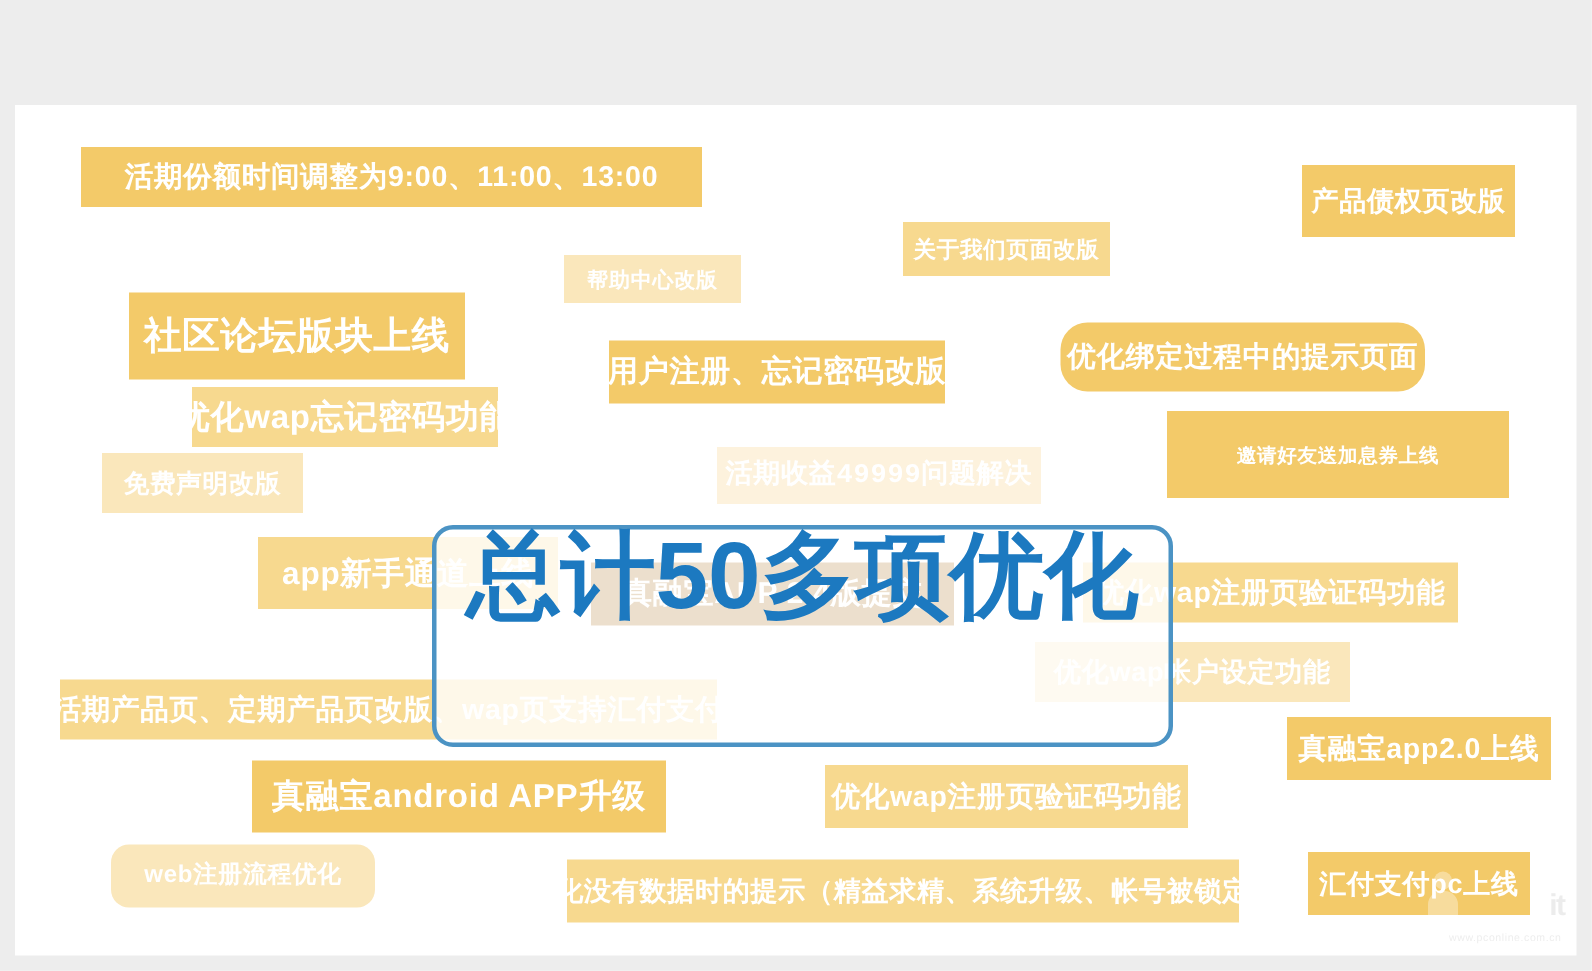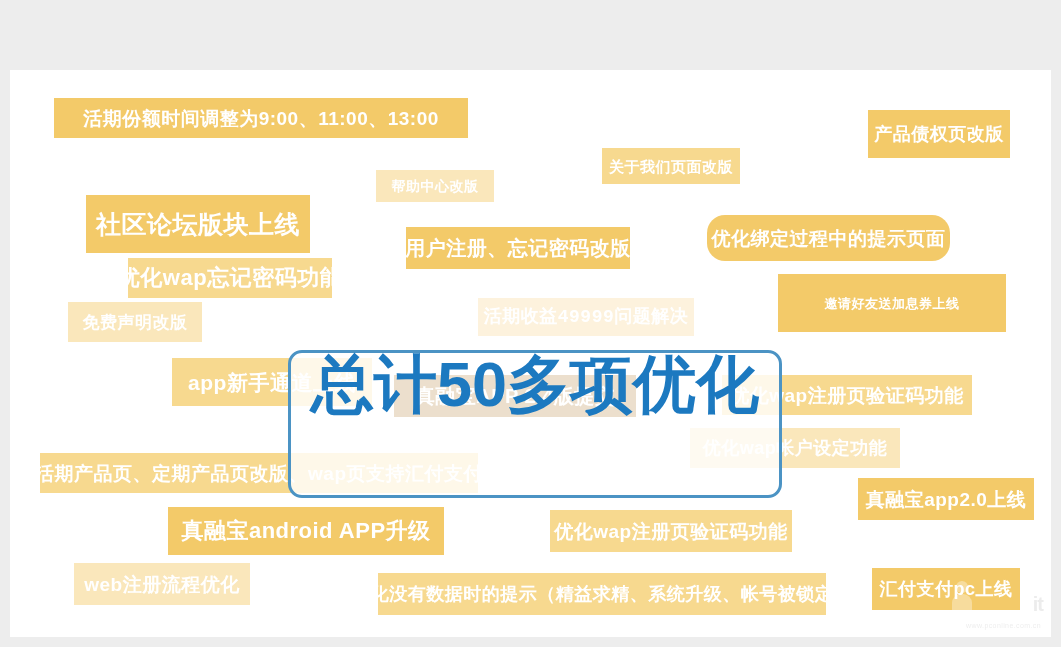--- a/index.html
+++ b/index.html
@@ -167,21 +167,21 @@
         <div class="tag" style="left: 58px; top: 232px; width: 134px; height: 40px; font-size: 17px; background: rgb(250, 231, 187); color: rgb(255, 255, 255);">免费声明改版</div>
         <div class="tag" style="left: 468px; top: 228px; width: 216px; height: 38px; font-size: 18px; background: rgb(253, 242, 221); color: rgb(255, 255, 255); font-family: Liberation Mono, monospace;">活期收益49999问题解决</div>
         <div class="tag" style="left: 162px; top: 288px; width: 200px; height: 48px; font-size: 21px; background: rgb(247, 217, 143); color: rgb(255, 255, 255);">app新手通道上线</div>
         <div class="tag" style="left: 384px; top: 305px; width: 242px; height: 42px; font-size: 20px; background: #a16207; color: rgb(255, 255, 255);">真融宝APP 2.4版提交</div>
         <div class="tag" style="left: 712px; top: 305px; width: 250px; height: 40px; font-size: 19px; background: rgb(247, 217, 143); color: rgb(255, 255, 255);">优化wap注册页验证码功能</div>
         <div class="tag" style="left: 680px; top: 358px; width: 210px; height: 40px; font-size: 18px; background: rgb(250, 231, 187); color: rgb(255, 255, 255);">优化wap帐户设定功能</div>
         <div class="tag" style="left: 30px; top: 383px; width: 438px; height: 40px; font-size: 19px; background: rgb(247, 217, 143); color: rgb(255, 255, 255);">活期产品页、定期产品页改版、wap页支持汇付支付</div>
         <div class="tag" style="left: 848px; top: 408px; width: 176px; height: 42px; font-size: 19px; background: rgb(243, 202, 105); color: rgb(255, 255, 255);">真融宝app2.0上线</div>
         <div class="tag" style="left: 158px; top: 437px; width: 276px; height: 48px; font-size: 22px; background: rgb(243, 202, 105); color: rgb(255, 255, 255);">真融宝android APP升级</div>
         <div class="tag" style="left: 540px; top: 440px; width: 242px; height: 42px; font-size: 19px; background: rgb(247, 217, 143); color: rgb(255, 255, 255);">优化wap注册页验证码功能</div>
-        <div class="tag" style="left: 64px; top: 493px; width: 176px; height: 42px; font-size: 19px; background: rgb(250, 231, 187); color: rgb(255, 255, 255);">web注册流程优化</div>
+        <div class="tag" style="left: 64px; top: 493px; width: 176px; height: 42px; font-size: 16px; background: rgb(250, 231, 187); color: rgb(255, 255, 255); border-radius: 12px;">web注册流程优化</div>
         <div class="tag" style="left: 368px; top: 503px; width: 448px; height: 42px; font-size: 18px; background: rgb(247, 217, 143); color: rgb(255, 255, 255);">优化没有数据时的提示（精益求精、系统升级、帐号被锁定）</div>
         <div class="tag" style="left: 862px; top: 498px; width: 148px; height: 42px; font-size: 18px; background: rgb(243, 202, 105); color: rgb(255, 255, 255);">汇付支付pc上线</div>
       </div>
 
     <div id="center-box">
       <div id="center-frame" style="border-color: rgb(75, 147, 196);">
         <div id="center-text" style="color: rgb(28, 121, 192);">总计50多项优化</div>
       </div>
     </div>
 

